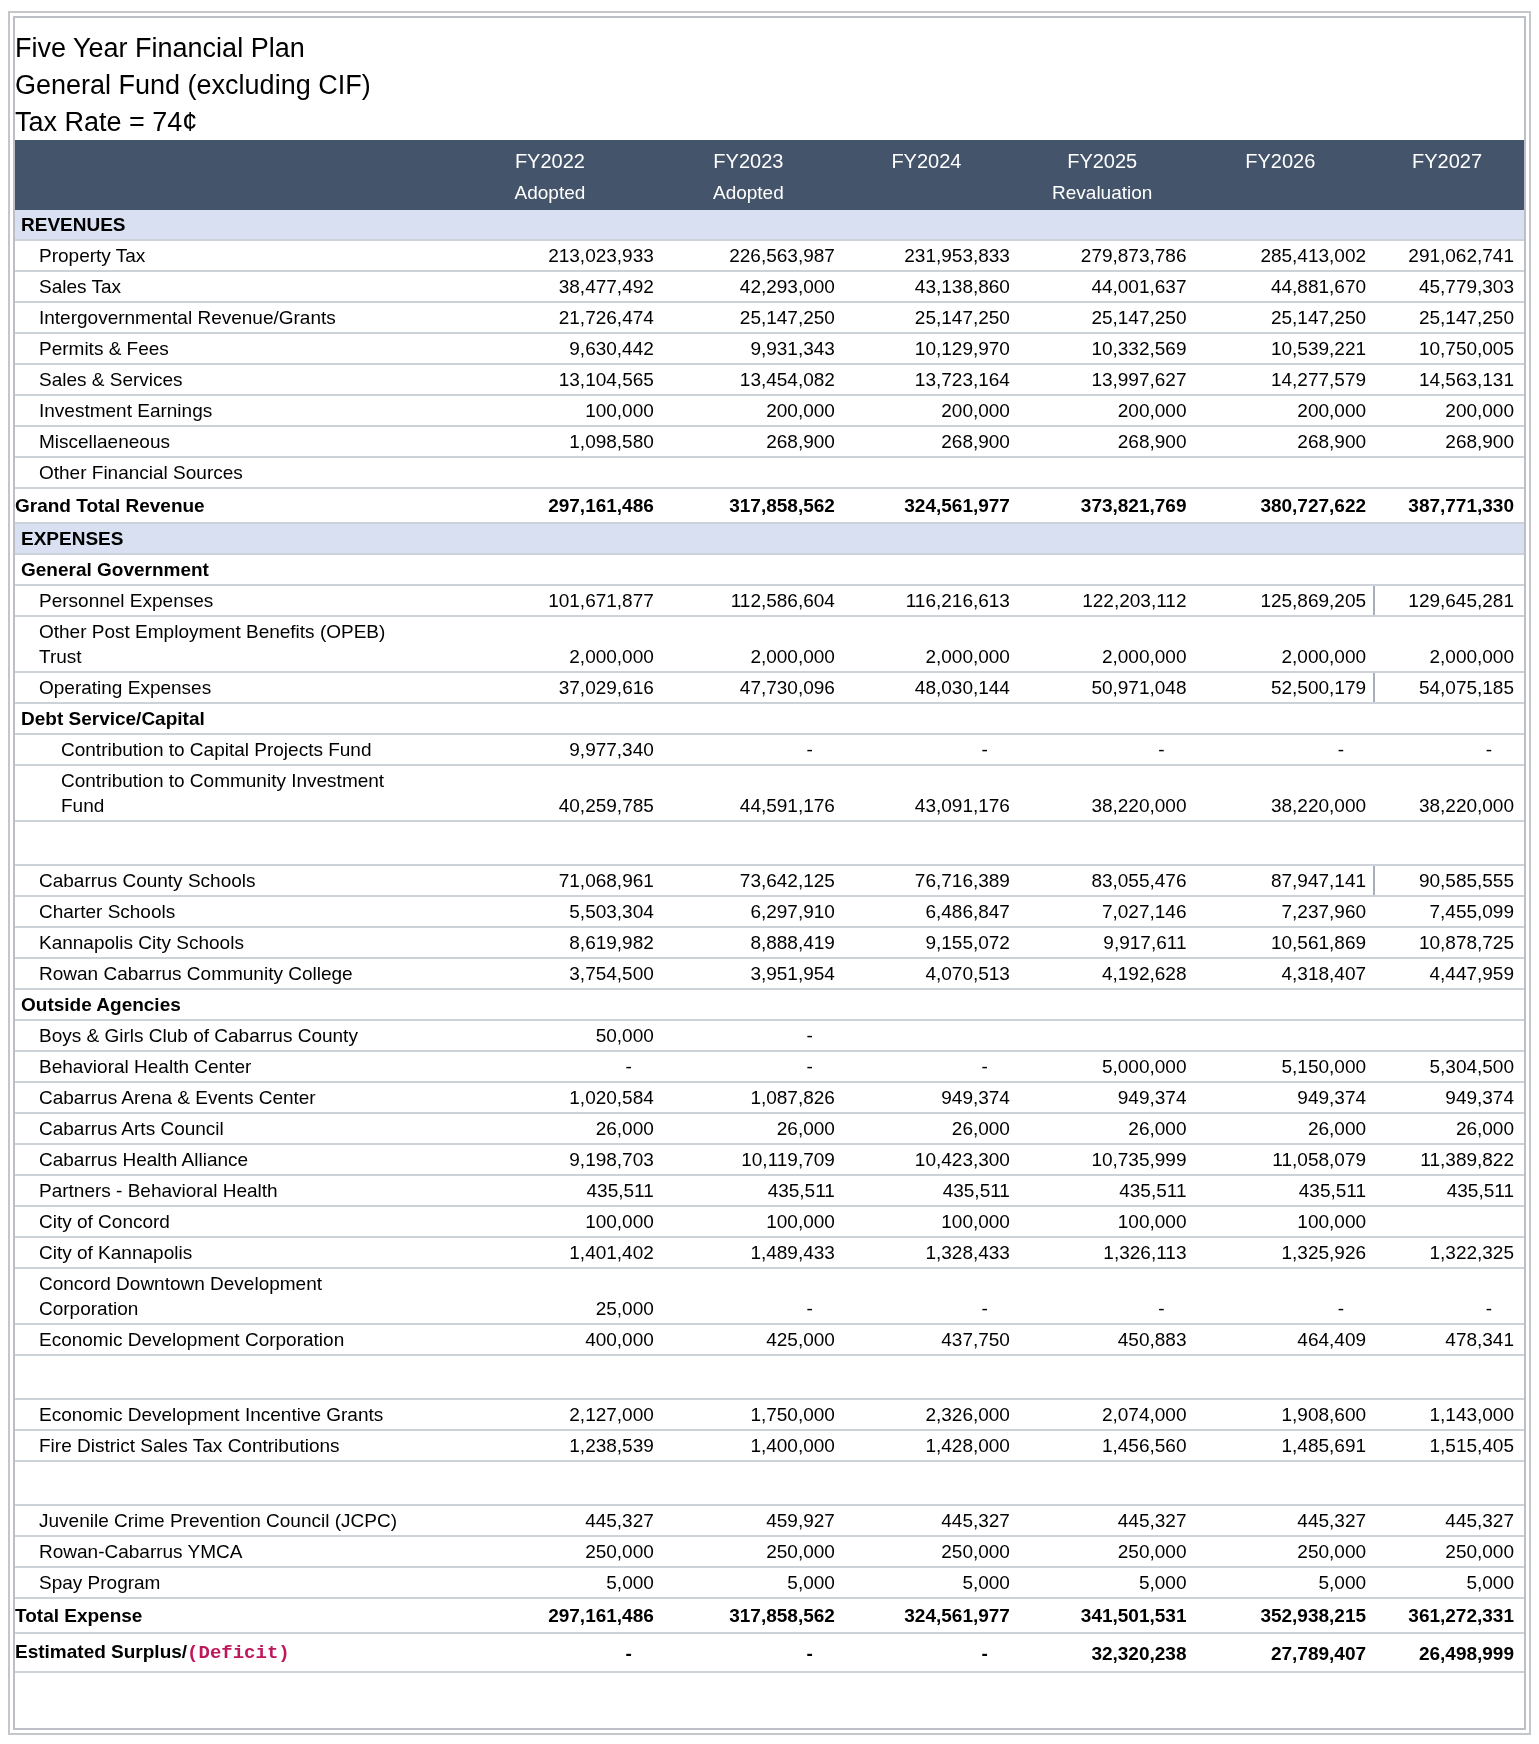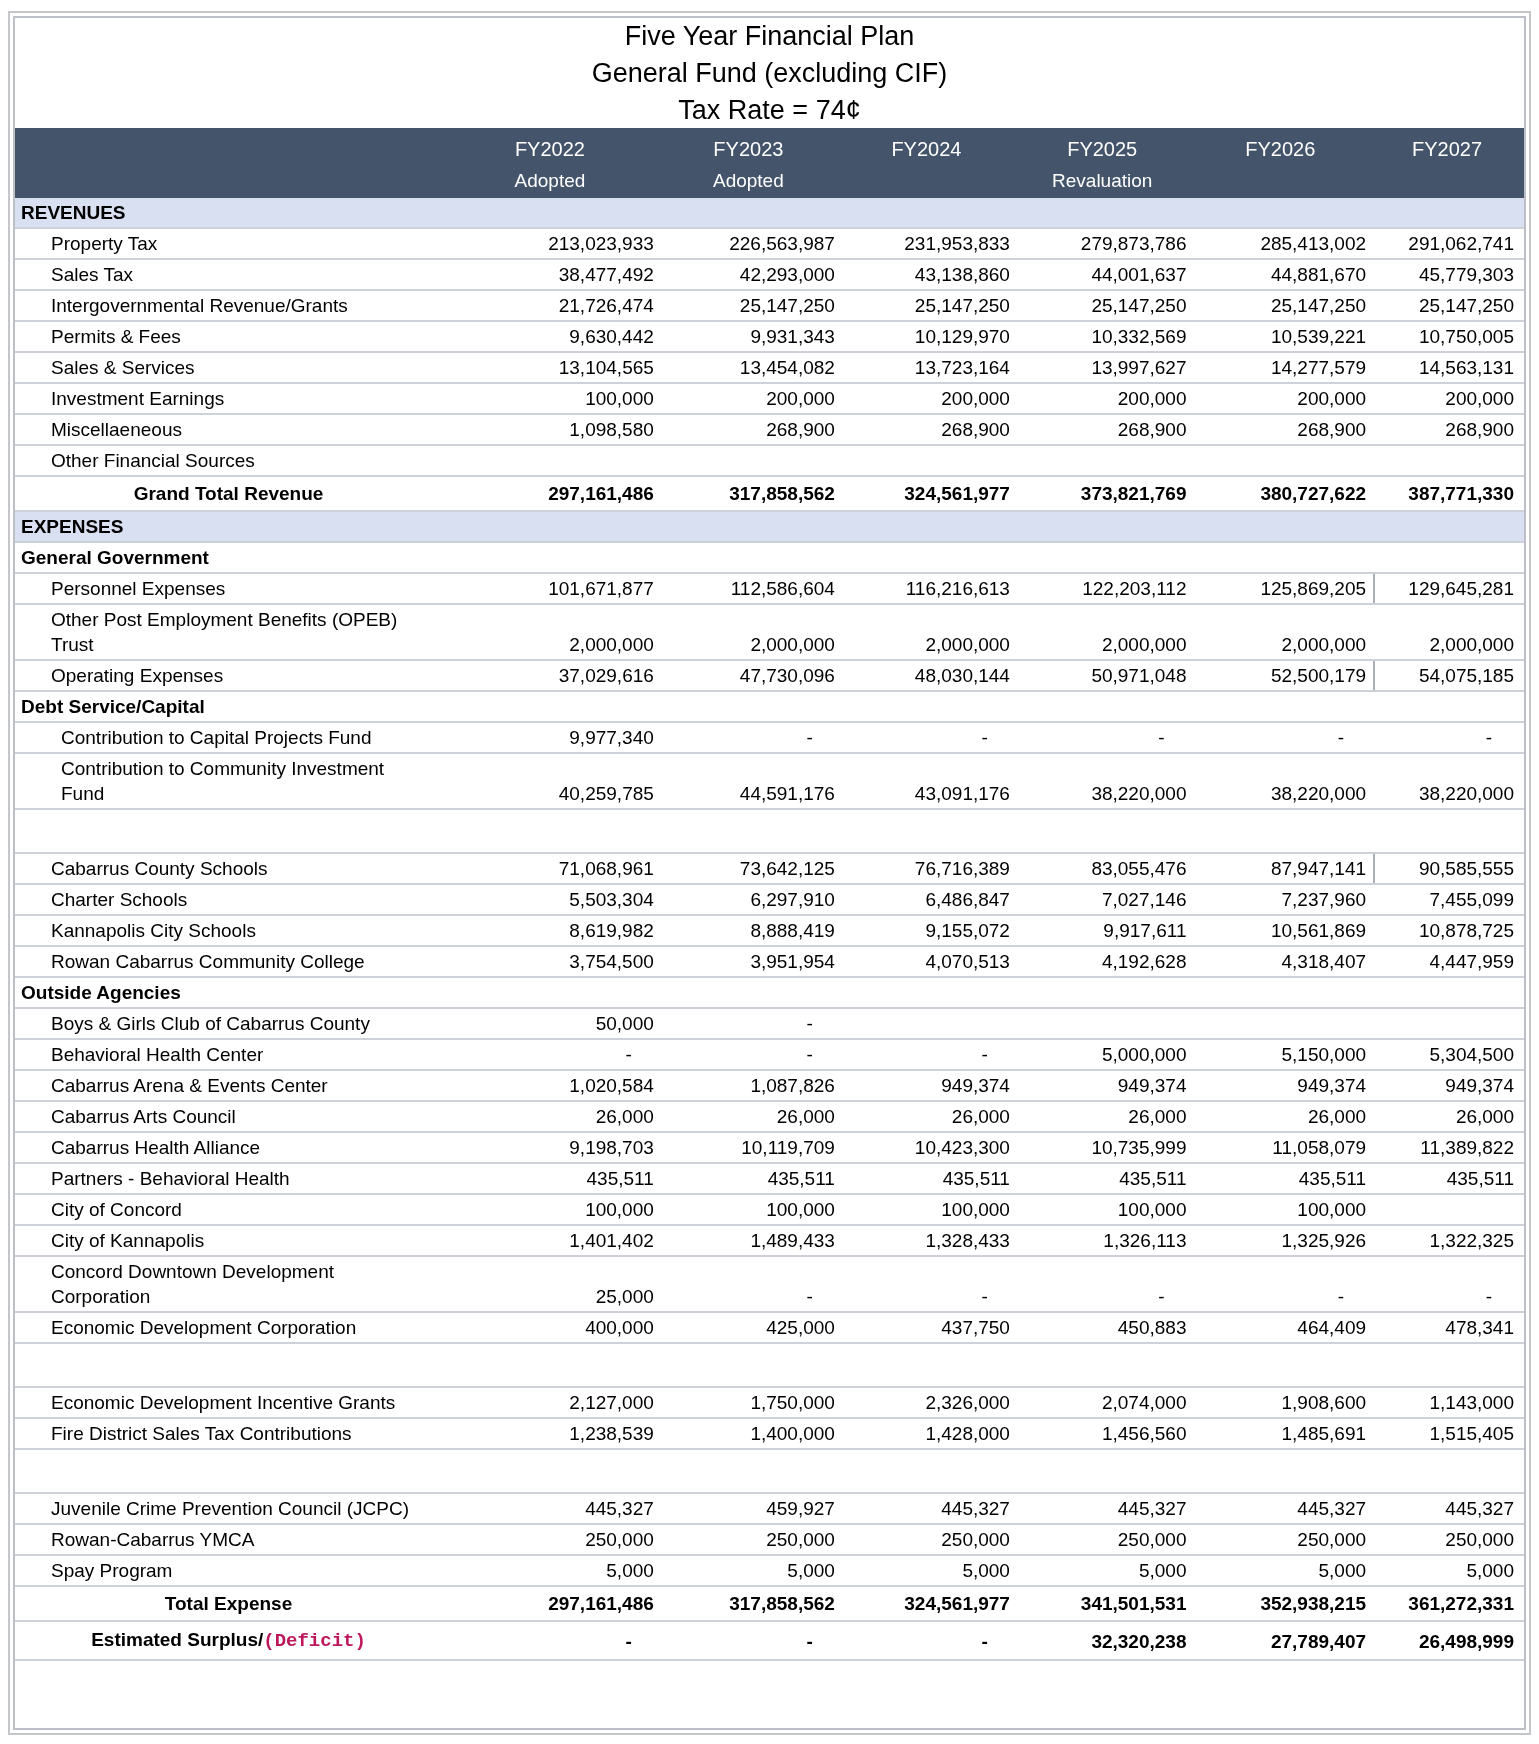--- a/index.html
+++ b/index.html
@@ -11,21 +11,21 @@
   .frame{
     border:2px solid #c4c6ca;
     padding:3px;
     height:100%;box-sizing:border-box;
   }
   .sheet{
     border:2px solid #bcc0c6;
     height:100%;box-sizing:border-box;
     background:#fff;
   }
-  .title-block{ text-align:center; height:110px; }
+  .title-block{ text-align:left; padding-top:12px; height:110px; }
   .title-block p{ margin:0; font-size:27px; line-height:37px; font-weight:400; }
 
   table{ width:100%; border-collapse:collapse; table-layout:fixed; }
   col.lbl{ width:28.3%; }
   col.c1{ width:14.3%; } col.c2{ width:12.0%; } col.c3{ width:11.6%; }
   col.c4{ width:11.7%; } col.c5{ width:11.9%; } col.c6{ width:10.2%; }
 
   thead th{
     background:#44546A; color:#fff; font-weight:400;
     font-size:20px; text-align:center; vertical-align:top;
@@ -34,36 +34,36 @@
   thead th .sub{ font-size:19px; margin-top:9px; min-height:22px; }
 
   td{
     font-size:19px; line-height:25px;
     border-bottom:2px solid #cdd1d8;
     padding:2px 4px 2px 0;
     vertical-align:bottom;
     overflow:hidden;
   }
   td.label{ white-space:pre-line; padding-right:0; }
-  td.ind1{ padding-left:36px;margin-left:40px; }
+  td.ind1{ padding-left:24px;margin-left:40px; }
   td.ind2{ padding-left:46px; }
   td.num{ text-align:right; }
   td.c6{ padding-right:10px; }
   td.dash{ padding-right:26px; }
   td.dash.c6{ padding-right:32px; }
 
   tr.band td{
     background:#D9E0F2; font-weight:700; padding-left:6px;
     border-bottom:2px solid #cdd1d8;
     margin-top:18px;
   }
   tr.subhead td{ font-weight:700; padding-left:6px; }
   tr.blank td{ height:38px; }
   tr.total td{ font-weight:700; border-top:2px solid #a8adb6; padding-top:4px; padding-bottom:4px; }
-  tr.total td.label, tr.surplus td.label{ text-align:center; white-space:normal; }
+  tr.total td.label, tr.surplus td.label{ white-space:normal; }
   tr.surplus td{ font-weight:700; padding-top:5px; padding-bottom:5px; }
   .red{ color:#be185d;font-family:Liberation Mono, monospace; }
 
   
   tr.pb td.c6{ position:relative; }
   tr.pb td.c6::before{
     content:""; position:absolute; left:-2px; top:-2px; bottom:-2px; width:7px;
     background:linear-gradient(90deg,#a9afb9 0 2px,#ffffff 2px 5px,#a9afb9 5px 7px);
   }
 </style>

